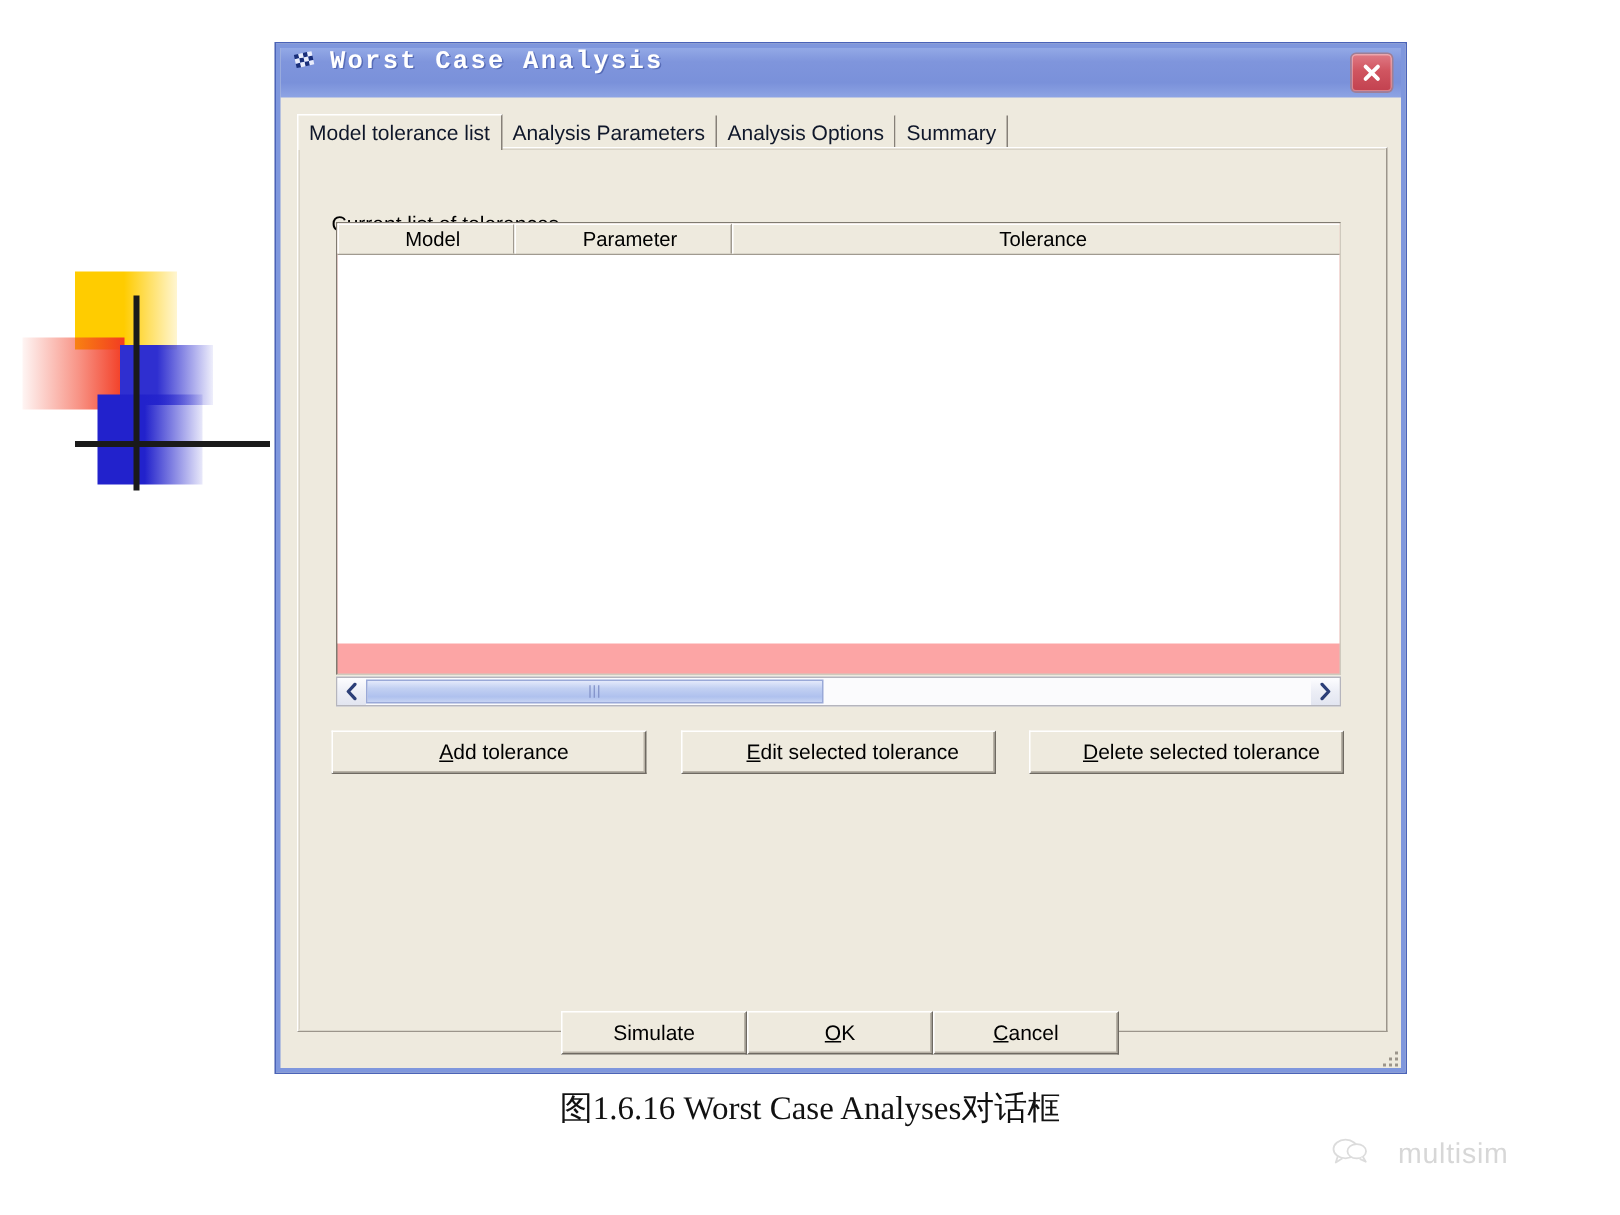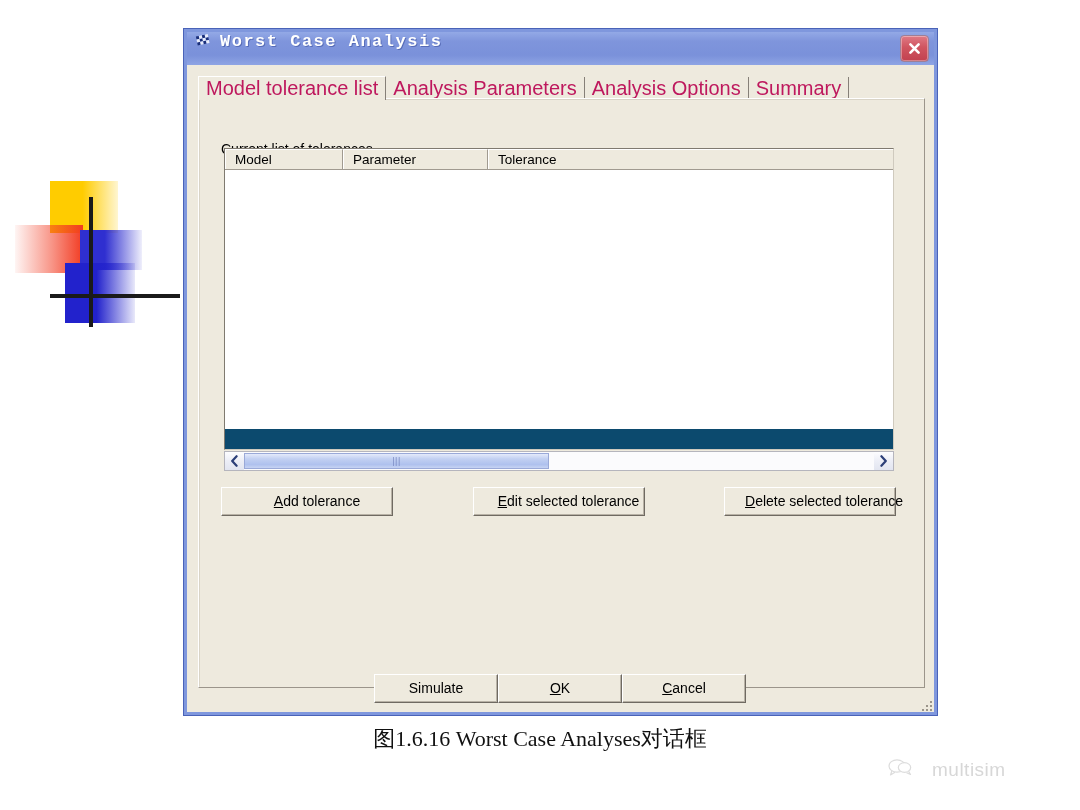--- a/index.html
+++ b/index.html
@@ -144,22 +144,22 @@
     right: 14px;
     height: 23px;
     display: flex;
     align-items: flex-end;
     border-bottom: none;
   }
   .tab {
     height: 22px;
     line-height: 22px;
     padding: 0 7px;
-    font-size: 20px;
-    color: #be185d;
+    font-size: 14px;
+    color: #0f172a;
     background: #eeeade;
     border-right: 1px solid #868078;
     box-sizing: border-box;
     white-space: nowrap;
     cursor: pointer;
   }
   .tab.active {
     border-top: 1px solid #ffffff;
     border-left: 1px solid #ffffff;
     border-right: 1px solid #868078;
@@ -202,25 +202,26 @@
     white-space: nowrap;
   }
 
   
   #listview {
     position: absolute;
     left: 40px;
     top: 119px;
     width: 670px;
     height: 302px;
-    background: #0c4a6e;
+    background: #fca5a5;
     border: 1px solid #7f7a70;
     border-right-color: #cfcabe;
     border-bottom-color: #cfcabe;
     box-sizing: border-box;
+    text-align: center;
   }
   #list-header {
     display: flex;
     height: 21px;
     background: #eeeade;
     border-bottom: 1px solid #a09a90;
     box-sizing: border-box;
   }
   .col-head {
     height: 20px;
@@ -311,21 +312,21 @@
     color: #000000;
     height: 29px;
     line-height: 27px;
     text-align: center;
     box-sizing: border-box;
     cursor: pointer;
     white-space: nowrap;
     font-family: "Liberation Sans", sans-serif;
     padding: 0;
   }
-  .btn-tol { width: 172px; padding-left: 20px; }
+  .btn-tol { width: 210px; padding-left: 20px; }
 
   
   #bottombtns {
     position: absolute;
     left: 190px;
     top: 645px;
     width: 545px;
     display: flex;
     justify-content: flex-start;
   }

